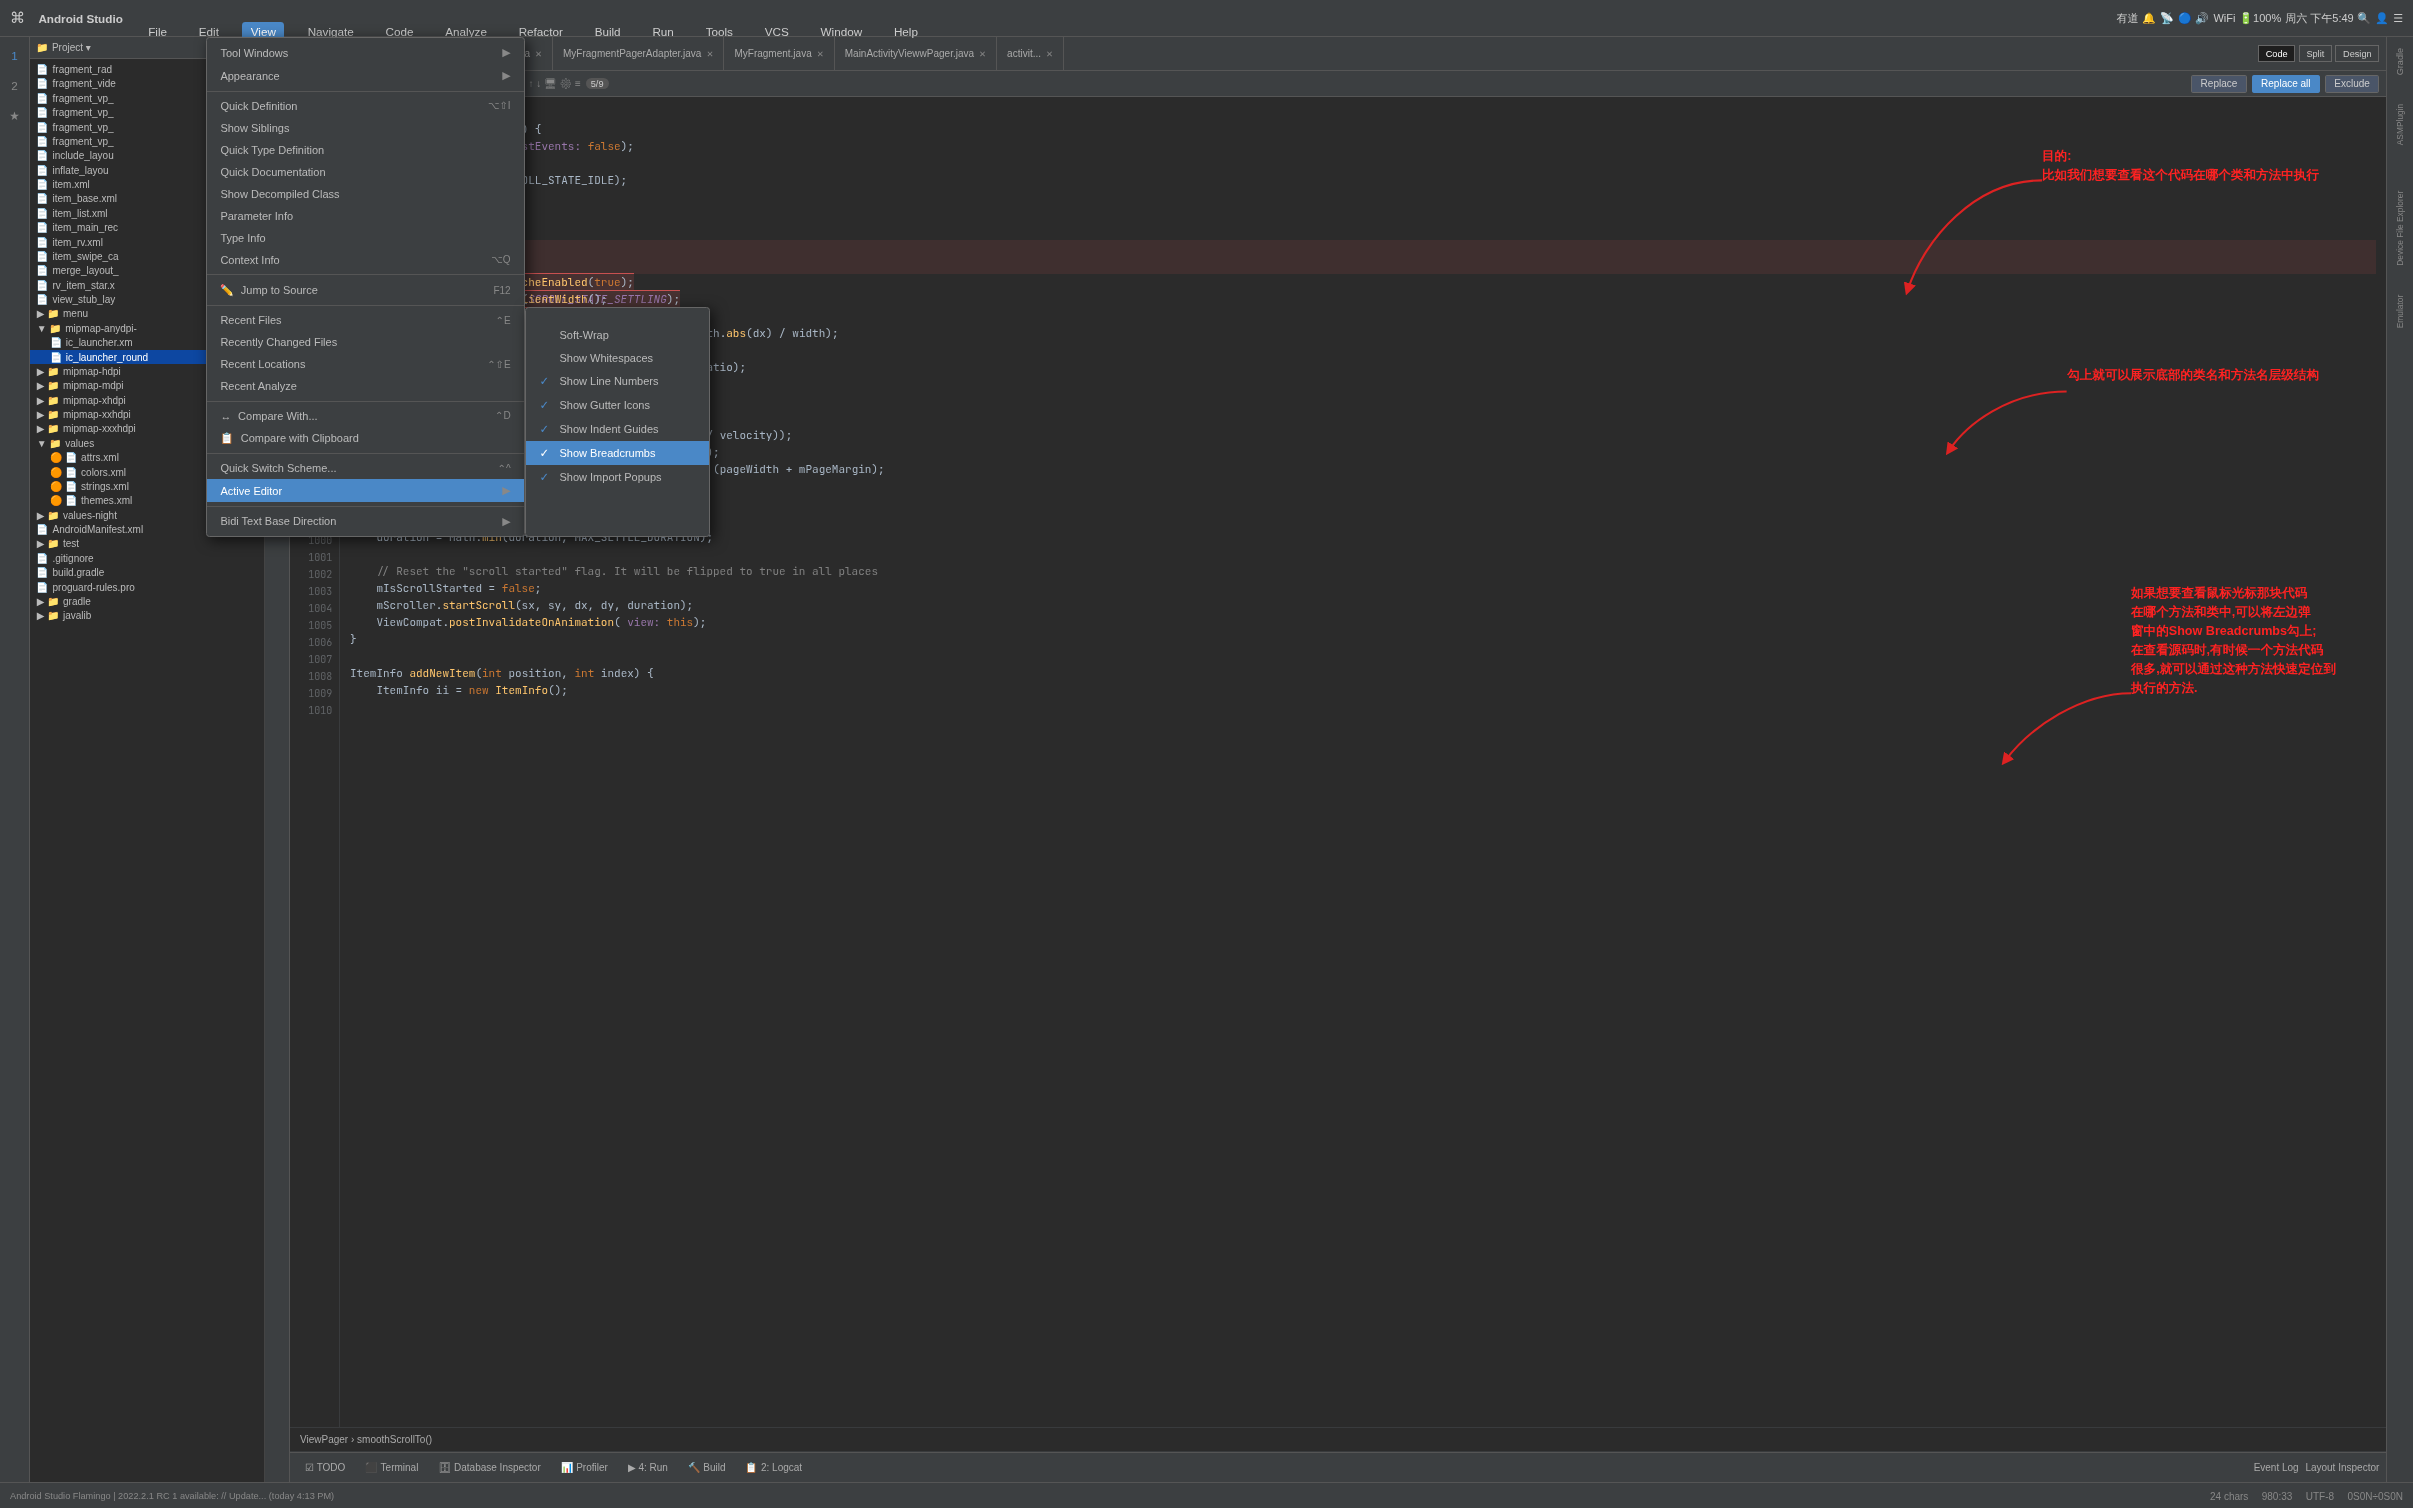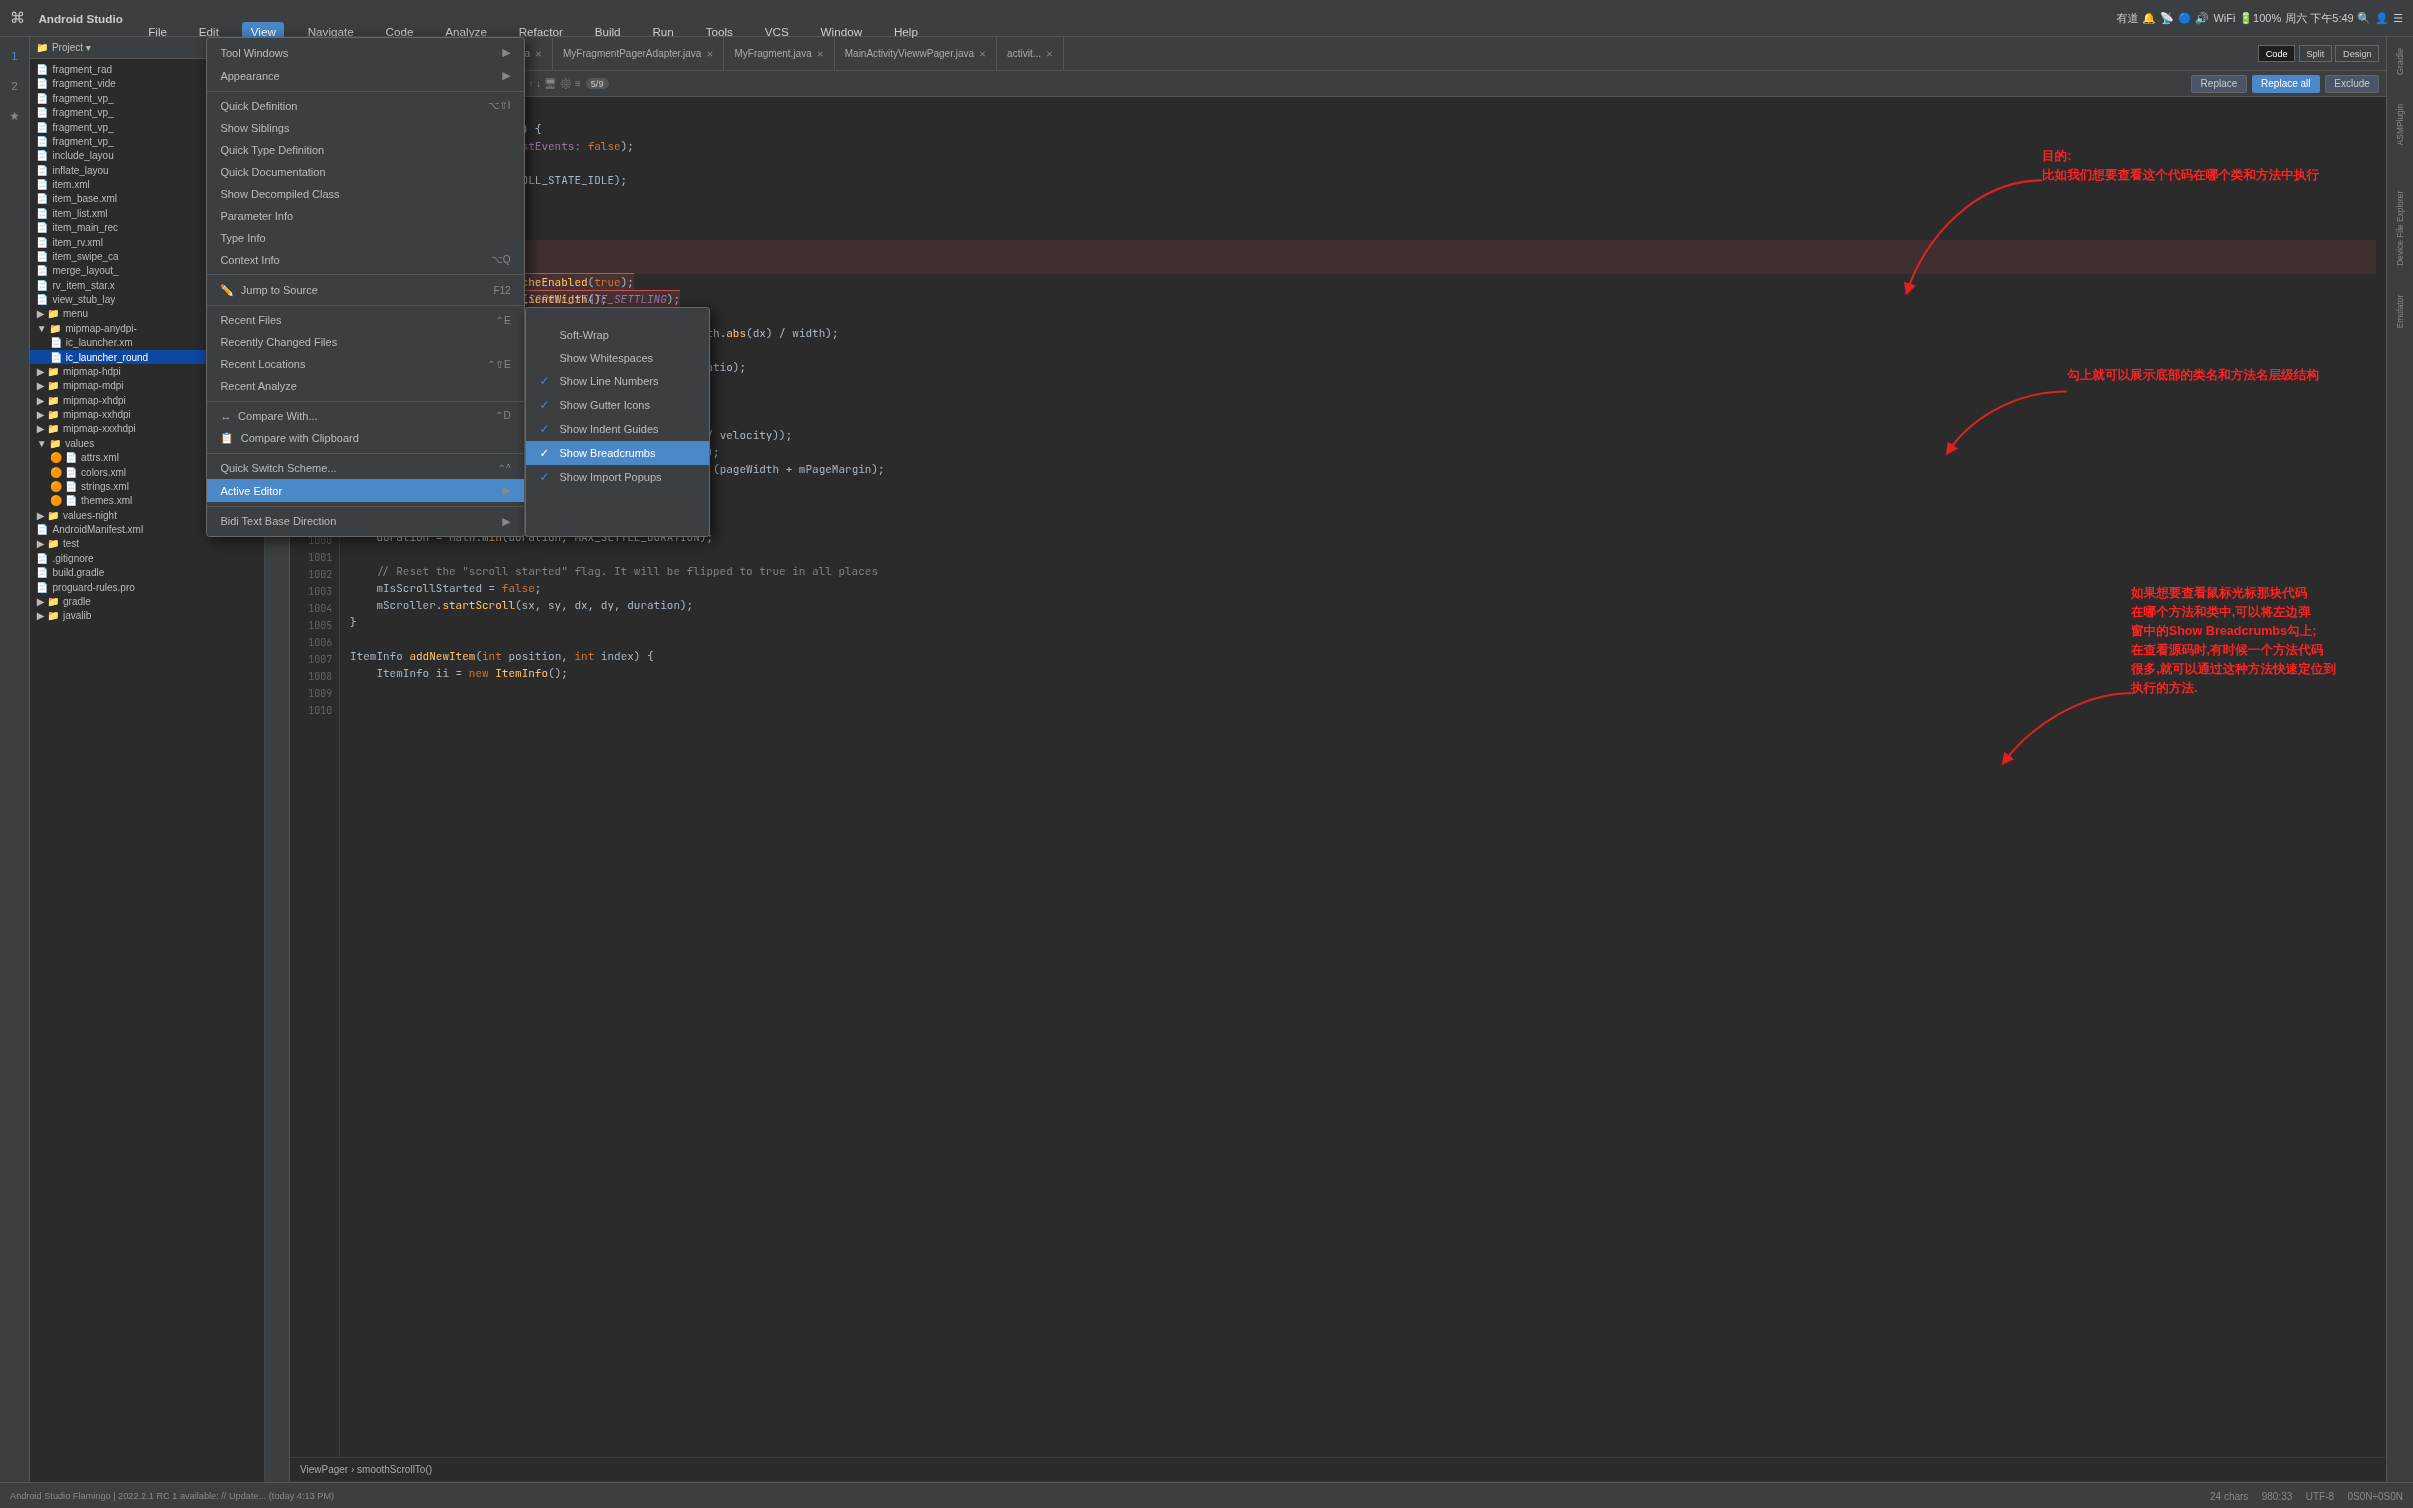--- a/index.html
+++ b/index.html
@@ -636,20 +636,21 @@
         <div class="code-line">    pageWidth = width * mAdapter.<span class="method">getPageWidth</span>(mCurItem);</div>
         <div class="code-line">        <span class="kw">final</span> <span class="kw">float</span> pageDelta = (<span class="kw">float</span>) Math.<span class="method">abs</span>(dx) / (pageWidth + mPageMargin);</div>
         <div class="code-line">        duration = (<span class="kw">int</span>) ((pageDelta + <span class="num">1</span>) * <span class="num">100</span>);</div>
         <div class="code-line">    }</div>
         <div class="code-line">&nbsp;</div>
         <div class="code-line">    duration = Math.<span class="method">min</span>(duration, MAX_SETTLE_DURATION);</div>
         <div class="code-line">&nbsp;</div>
         <div class="code-line">    <span class="comment">// Reset the "scroll started" flag. It will be flipped to true in all places</span></div>
         <div class="code-line">    mIsScrollStarted = <span class="kw">false</span>;</div>
         <div class="code-line">    mScroller.<span class="method">startScroll</span>(sx, sy, dx, dy, duration);</div>
+        <div class="code-line">    ViewCompat.<span class="method">postInvalidateOnAnimation</span>( <span style="color:#9876aa">view:</span> <span class="kw">this</span>);</div>
         <div class="code-line">}</div>
         <div class="code-line">&nbsp;</div>
         <div class="code-line">ItemInfo <span class="method">addNewItem</span>(<span class="kw">int</span> position, <span class="kw">int</span> index) {</div>
         <div class="code-line">    ItemInfo ii = <span class="kw">new</span> <span class="type">ItemInfo</span>();</div>
       </div>
 
       <div style="position:absolute;right:67px;top:50px;pointer-events:none;">
         <div class="chinese-annotation">目的:</div>
         <div class="chinese-annotation">比如我们想要查看这个代码在哪个类和方法中执行</div>
 
@@ -685,20 +686,33 @@
           </defs>
           <path d="M160,80 C100,80 40,120 10,160" stroke="#dd2222" stroke-width="2.5" fill="none" marker-end="url(#arrow3)"></path>
         </svg>
       </div>
     </div>
 
     <div class="breadcrumb-bar">
       <span>ViewPager  ›  smoothScrollTo()</span>
     </div>
 
+    <div class="bottom-tabs">
+      <div class="bottom-tab">☑ TODO</div>
+      <div class="bottom-tab">⬛ Terminal</div>
+      <div class="bottom-tab">🗄 Database Inspector</div>
+      <div class="bottom-tab">📊 Profiler</div>
+      <div class="bottom-tab">▶ 4: Run</div>
+      <div class="bottom-tab">🔨 Build</div>
+      <div class="bottom-tab">📋 2: Logcat</div>
+      <div style="margin-left:auto;display:flex;gap:6.7px;align-items:center;">
+        <span style="color:#aaa;font-size:10px;">Event Log</span>
+        <span style="color:#aaa;font-size:10px;">Layout Inspector</span>
+      </div>
+    </div>
   </div>
 
   <div class="right-sidebar">
     <div class="sidebar-icon" style="writing-mode:vertical-rl;transform:rotate(180deg);font-size:9.2px;color:#888;height:auto;width:auto;padding:3.4px;">Gradle</div>
     <div class="sidebar-icon" style="writing-mode:vertical-rl;transform:rotate(180deg);font-size:8.4px;color:#888;height:auto;width:auto;padding:3.4px;margin-top:17px;">ASMPlugin</div>
     <div class="sidebar-icon" style="writing-mode:vertical-rl;transform:rotate(180deg);font-size:8.4px;color:#888;height:auto;width:auto;padding:3.4px;margin-top:34px;">Device File Explorer</div>
     <div class="sidebar-icon" style="writing-mode:vertical-rl;transform:rotate(180deg);font-size:8.4px;color:#888;height:auto;width:auto;padding:3.4px;margin-top:17px;">Emulator</div>
   </div>
 </div>
 

